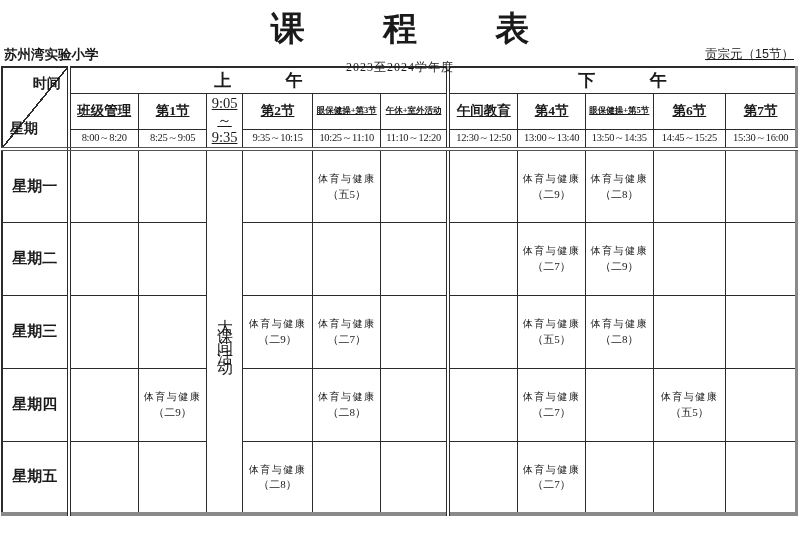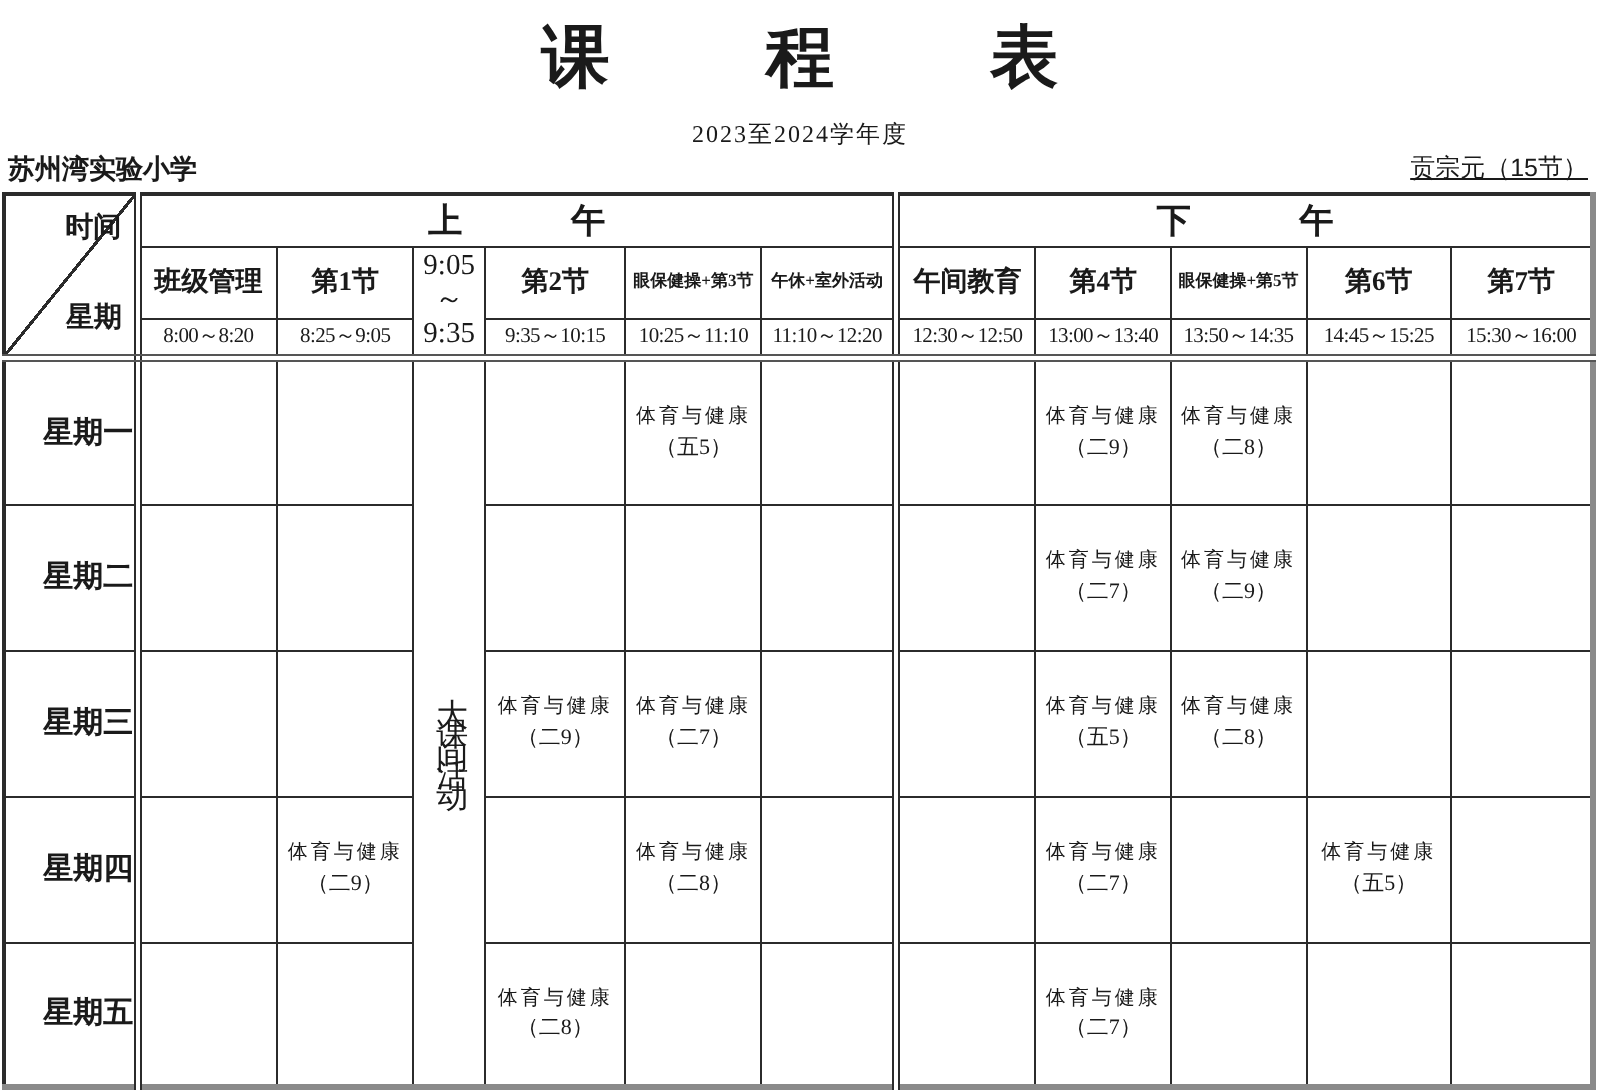--- a/index.html
+++ b/index.html
@@ -1,66 +1,66 @@
 <!DOCTYPE html>
 <html><head>
 <meta charset="utf-8">
 <style>
   * { margin: 0; padding: 0; box-sizing: border-box; }
   html, body { width: 800px; height: 545px; background: #ffffff; overflow: hidden; }
   body { font-family: "Liberation Serif", "DejaVu Serif", serif; color: #1a1a1a; }
 
-  .page-header { position: relative; height: 96px; }
+  .page-header { position: relative; height: 66px; }
   .doc-title {
     text-align: center; font-size: 34px; font-weight: bold;
     letter-spacing: 2.3em; padding-left: 2.3em; padding-top: 6px;
     font-family: "Liberation Serif", "DejaVu Serif", serif;
   }
   .doc-subtitle { text-align: center; font-size: 12px; margin-top: 7px; letter-spacing: 1px; }
   .meta-row { position: absolute; bottom: 2px; left: 0; right: 0; display: flex; justify-content: space-between; padding: 0 6px 0 4px; }
   .school { font-size: 13.5px; font-weight: bold; font-family: "Liberation Sans", sans-serif; }
   .teacher { font-size: 12.5px; font-family: "Liberation Sans", sans-serif; text-decoration: underline; }
 
   table.timetable {
     border-collapse: collapse; table-layout: fixed; width: 797px; margin-left: 1px;
     border-top: 2px solid #2b2b2b; border-left: 2px solid #2b2b2b;
     border-right: 3px solid #8a8a8a; border-bottom: 4px solid #8a8a8a;
   }
   td { border: 1px solid #2b2b2b; text-align: center; vertical-align: middle; overflow: hidden; }
 
   tr.session-row { height: 26px; padding-left: 11px; }
-  tr.label-row { height: 36px; }
+  tr.label-row { height: 36px; text-decoration: underline; }
   tr.time-row { height: 20px; }
   tr.day-row { height: 73px; }
 
   td.corner-cell {
     position: relative;
     border-right: 4px double #2b2b2b;
     border-bottom: 4px double #555;
     background-image: linear-gradient(to bottom right,
       transparent calc(50% - 0.8px), #2b2b2b calc(50% - 0.8px),
       #2b2b2b calc(50% + 0.8px), transparent calc(50% + 0.8px));
   }
   .corner-top { position: absolute; top: 7px; right: 6px; font-size: 14px; font-weight: bold; }
-  .corner-bottom { position: absolute; bottom: 9px; left: 7px; font-size: 14px; font-weight: bold; margin-left: 23px; }
+  .corner-bottom { position: absolute; bottom: 9px; left: 7px; font-size: 14px; font-weight: bold; }
 
   td.session-cell { font-size: 17px; font-weight: bold; letter-spacing: 3.2em; padding-left: 3.2em; }
 
   td.col-label { font-size: 13.5px; font-weight: bold; }
   td.col-label.small { font-size: 8.5px; letter-spacing: 0; font-weight: bold; }
   td.time-cell { font-size: 10.5px; border-bottom: 4px double #555; letter-spacing: -0.3px; }
 
   td.break-head { font-size: 14.5px; line-height: 1.15; font-weight: normal; border-bottom: 4px double #555; }
   td.break-body { border-top: none; }
   .v-text {
     writing-mode: vertical-rl; text-orientation: upright;
     margin: 0 auto; font-size: 16px; font-weight: 500; letter-spacing: 0.65em;
   }
 
-  td.day-label { font-size: 15px; font-weight: bold; border-right: 4px double #2b2b2b; text-align: right; }
+  td.day-label { font-size: 15px; font-weight: bold; border-right: 4px double #2b2b2b; }
   td.pm-start { border-left: 4px double #2b2b2b; }
 
   td.slot .subject { display: block; font-size: 10px; letter-spacing: 1.5px; line-height: 1.55; }
   td.slot .class-name { display: block; font-size: 11px; line-height: 1.35; }
 </style>
 </head>
 <body>
 
 <div class="page-header">
   <div class="doc-title">课程表</div>

